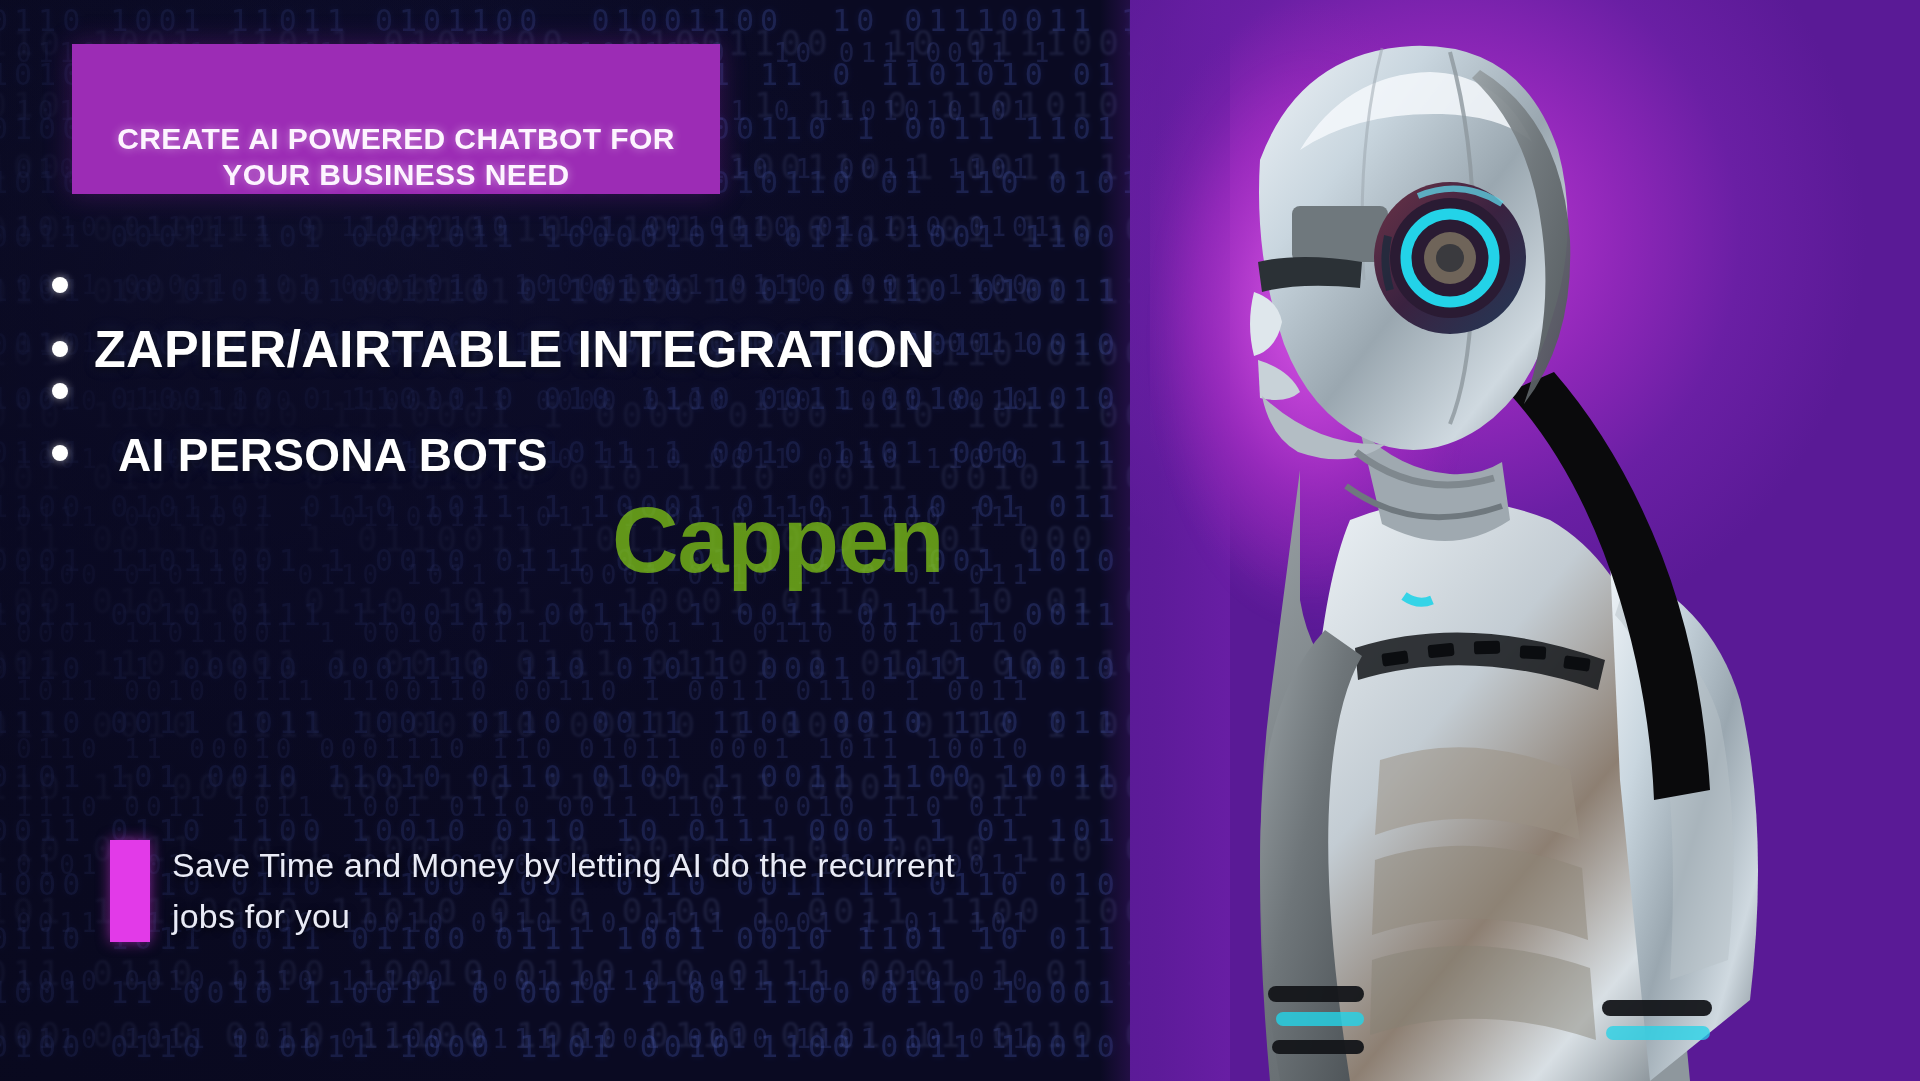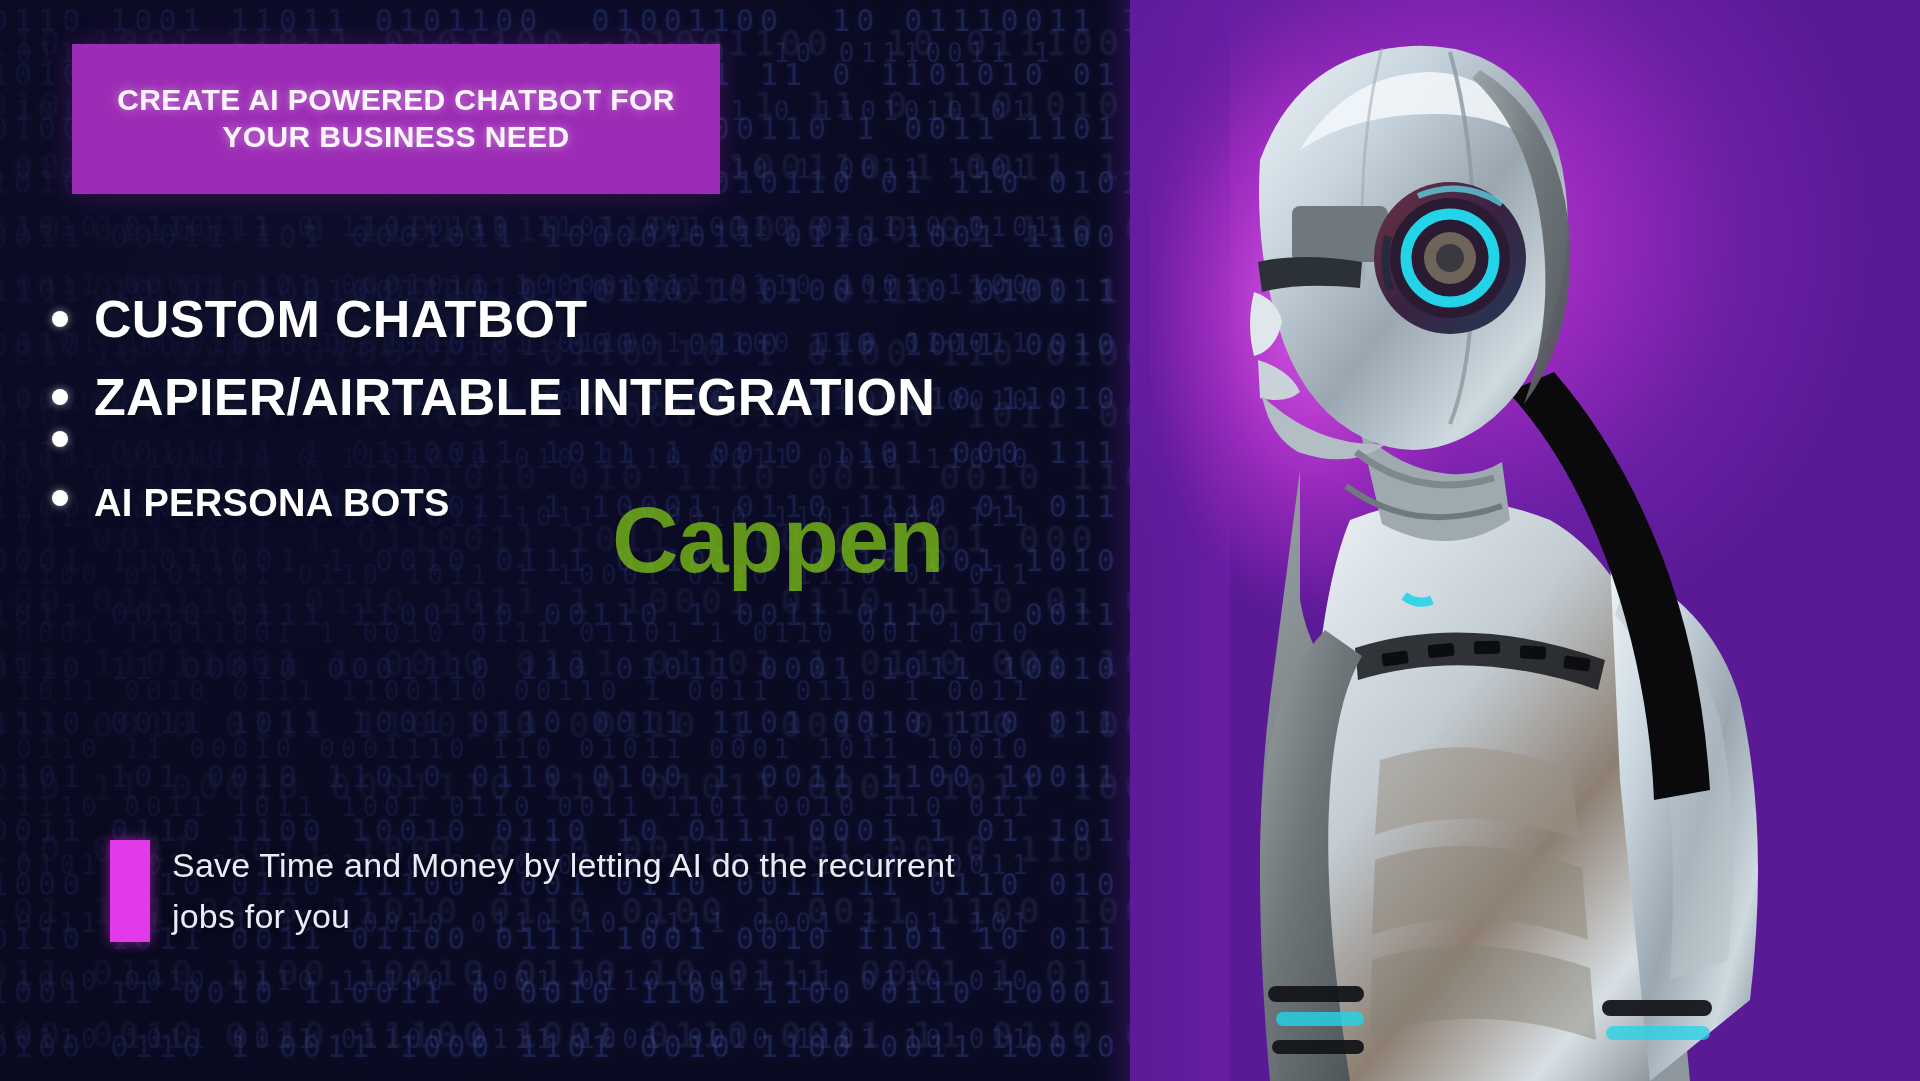--- a/index.html
+++ b/index.html
@@ -67,21 +67,21 @@
   }
 
   
   .robot{position:absolute;left:1150px;top:0;width:620px;height:1081px;}
   .robot svg{display:block;width:100%;height:100%;}
 
   
   .title-banner{
     position:absolute;left:72px;top:44px;width:648px;height:150px;
     background:#9c2cb5;
-    display:flex;align-items:center;justify-content:center;
+    display:flex;align-items:flex-end;justify-content:center;
     box-shadow:0 0 26px rgba(160,40,190,.30);
   }
   .title-banner h1{
     margin:0;padding:0 18px;
     color:#fdf4ff;
     font-size:30px;font-weight:bold;line-height:1.22;
     text-align:center;letter-spacing:.4px;
     text-shadow:0 0 10px rgba(255,255,255,.45);
   }
 
@@ -97,21 +97,21 @@
     box-shadow:0 0 8px rgba(255,255,255,.55);
   }
   .bullet .txt{
     color:#ffffff;font-weight:bold;letter-spacing:.3px;
     text-shadow:0 2px 10px rgba(0,0,0,.75), 0 0 16px rgba(120,150,255,.20);
     white-space:nowrap;
   }
   .bullet.b0 .txt{font-size:52px;line-height:64px;}
   .bullet.b1 .txt{font-size:52px;line-height:64px;}
   .bullet.b2 .txt{font-size:46px;line-height:60px;}
-  .bullet.b3 .txt{font-size:38px;line-height:60px;}
+  .bullet.b3 .txt{font-size:46px;line-height:60px;margin-left:24px;}
   .bullet.b1{margin-bottom:12px;}
   .bullet.b2{margin-bottom:16px;}
 
   
   .watermark{
     position:absolute;left:612px;top:494px;
     color:#84cc16;opacity:.72;
     font-size:92px;font-weight:bold;letter-spacing:-1px;
     line-height:1;user-select:none;pointer-events:none;
   }
@@ -309,21 +309,20 @@
     </svg>
   </div>
 
   <div class="title-banner">
     <h1>CREATE AI POWERED CHATBOT FOR YOUR BUSINESS NEED</h1>
   </div>
 
   <div class="bullets">
     <div class="bullet b0">
       <span class="dot"></span>
-      <span class="txt">CUSTOM CHATBOT</span>
     </div>
     <div class="bullet b1">
       <span class="dot"></span>
       <span class="txt">ZAPIER/AIRTABLE INTEGRATION</span>
     </div>
     <div class="bullet b2">
       <span class="dot"></span>
     </div>
     <div class="bullet b3">
       <span class="dot"></span>

